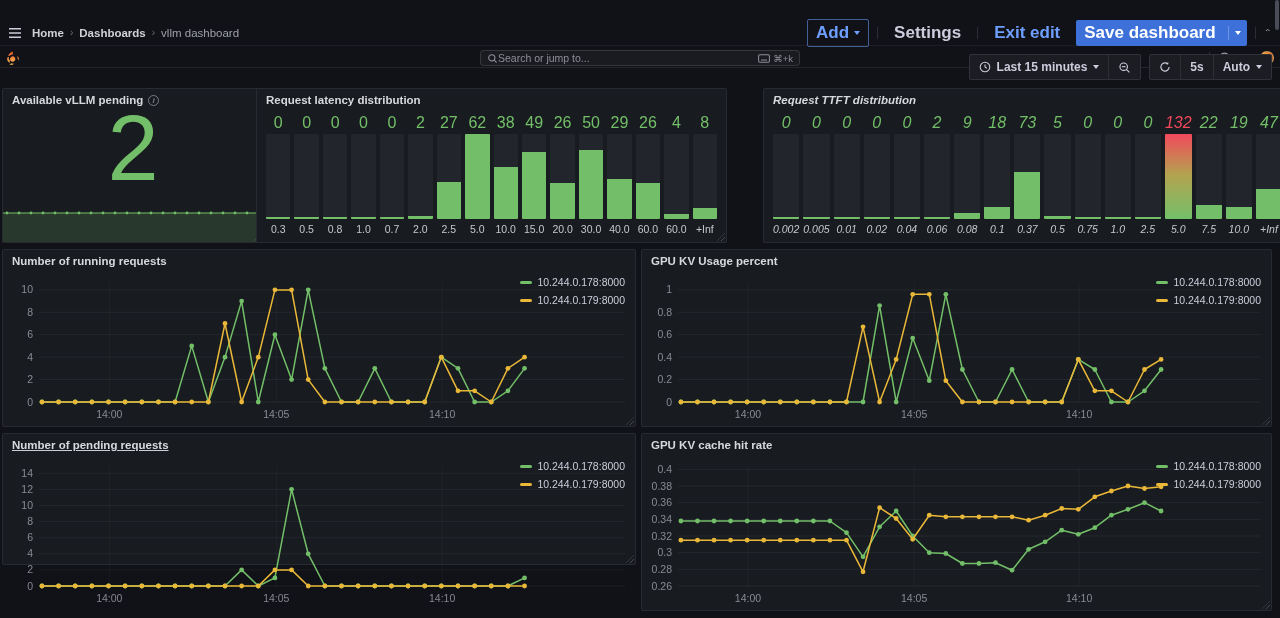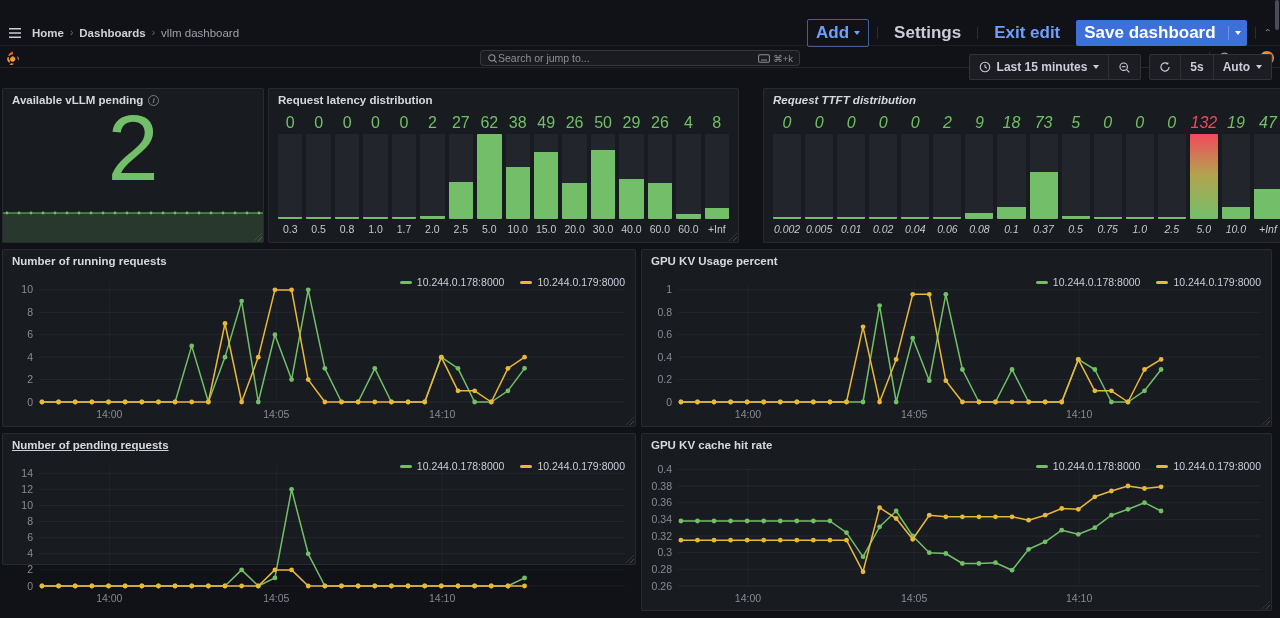--- a/index.html
+++ b/index.html
@@ -56,21 +56,21 @@
   .panel { position:absolute; background:#181B1F; border:1px solid rgba(204,204,220,0.09); border-radius:2px; }
   .panel::after { content:""; position:absolute; right:1px; bottom:1px; width:8px; height:8px;
                   background:repeating-linear-gradient(135deg, transparent, transparent 2px, rgba(204,204,220,0.28) 2px, rgba(204,204,220,0.28) 3px);
                   clip-path:polygon(100% 0, 100% 100%, 0 100%); }
   .panel-title { height:22px; display:flex; align-items:center; gap:5px; padding:0 9px;
                  font-size:11.5px; font-weight:700; color:#d8d9dd; cursor:pointer; }
   .info-icon { width:11px; height:11px; border:1px solid #787b83; border-radius:50%; color:#787b83;
                font-size:8px; line-height:10px; text-align:center; font-style:italic; font-weight:700; }
 
   #p1 { left:2px;  top:88px; width:262px; height:155px; }
-  #p2 { left:268px; top:88px; width:471px; height:155px; }
+  #p2 { left:256px; top:88px; width:471px; height:155px; }
   #p3 { left:763px; top:88px; width:529px; height:155px;font-style:italic; }
   #p4 { left:2px;  top:249px; width:634px; height:178px; }
   #p5 { left:641px; top:249px; width:631px; height:178px; }
   #p6 { left:2px;  top:433px; width:634px; height:132px;text-decoration:underline; }
   #p7 { left:641px; top:433px; width:631px; height:178px; }
 
   
   .stat-wrap { position:absolute; inset:0 0 36px 0; display:flex; align-items:center; justify-content:center; }
   .stat-value { font-size:92px; font-weight:500; color:#73BF69; line-height:1; }
   .sparkline { position:absolute; left:0; right:0; bottom:0; height:34px; }
@@ -78,21 +78,21 @@
   
   .gauge-body { display:flex; gap:4px; position:absolute; left:9px; right:9px; top:24px; bottom:6px; }
   .gauge-col { flex:1; display:flex; flex-direction:column; align-items:stretch; }
   .gauge-val { font-size:16px; color:#73BF69; text-align:center; height:19px; line-height:19px; }
   .gauge-track { flex:1; background:#22252B; border-radius:1px; position:relative; overflow:hidden; margin-top:2px; }
   .gauge-fill { position:absolute; left:0; right:0; bottom:0; background:#73BF69; }
   .gauge-lbl { font-size:10.5px; color:#C7C8CC; text-align:center; height:15px; line-height:16px; margin-top:2px; }
 
   
   .chart-body { position:absolute; left:0; right:0; top:22px; bottom:0; }
-  .legend { position:absolute; top:4px; right:10px; display:flex; flex-direction:row; gap:16px; }
+  .legend { position:absolute; top:4px; right:10px; display:flex; flex-direction:column; gap:6px; }
   .legend-item { display:flex; align-items:center; gap:5px; font-size:10.5px; color:#CCCCDC; cursor:pointer; }
   .legend-swatch { width:12px; height:3px; border-radius:2px; }
   svg text { font-family:"Liberation Sans",sans-serif; font-size:10.5px; fill:rgba(204,204,220,0.62); }
 
   
   .scrollbar { position:absolute; right:0; top:0; width:5px; height:618px; }
   .scroll-thumb { position:absolute; right:1px; top:0; width:4px; height:30px; border-radius:2px; background:#4a4d57; }
 </style>
 </head>
 <body>
@@ -278,21 +278,21 @@
           <div class="gauge-track">
             <div class="gauge-fill" style="height: 2.5%;"></div>
           </div>
           <div class="gauge-lbl">1.0</div>
         </div>
         <div class="gauge-col">
           <div class="gauge-val">0</div>
           <div class="gauge-track">
             <div class="gauge-fill" style="height: 2.5%;"></div>
           </div>
-          <div class="gauge-lbl">1.7</div>
+          <div class="gauge-lbl">0.7</div>
         </div>
         <div class="gauge-col">
           <div class="gauge-val">2</div>
           <div class="gauge-track">
             <div class="gauge-fill" style="height: 3.22581%;"></div>
           </div>
           <div class="gauge-lbl">2.0</div>
         </div>
         <div class="gauge-col">
           <div class="gauge-val">27</div>
@@ -462,20 +462,27 @@
             <div class="gauge-fill" style="height: 2.5%;"></div>
           </div>
           <div class="gauge-lbl">2.5</div>
         </div>
         <div class="gauge-col">
           <div class="gauge-val" style="color: rgb(242, 73, 92);">132</div>
           <div class="gauge-track">
             <div class="gauge-fill" style="height: 100%; background: linear-gradient(to top, rgb(115, 191, 105) 0%, rgb(179, 163, 79) 52%, rgb(242, 73, 92) 100%);"></div>
           </div>
           <div class="gauge-lbl">5.0</div>
+        </div>
+        <div class="gauge-col">
+          <div class="gauge-val">22</div>
+          <div class="gauge-track">
+            <div class="gauge-fill" style="height: 16.6667%;"></div>
+          </div>
+          <div class="gauge-lbl">7.5</div>
         </div>
         <div class="gauge-col">
           <div class="gauge-val">19</div>
           <div class="gauge-track">
             <div class="gauge-fill" style="height: 14.3939%;"></div>
           </div>
           <div class="gauge-lbl">10.0</div>
         </div>
         <div class="gauge-col">
           <div class="gauge-val">47</div>

